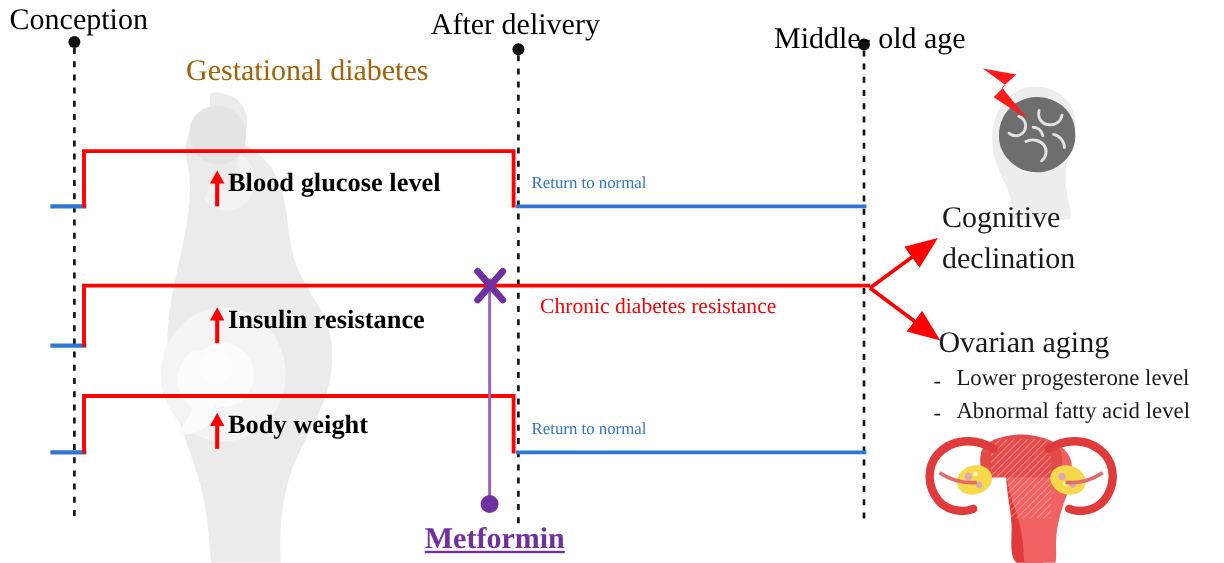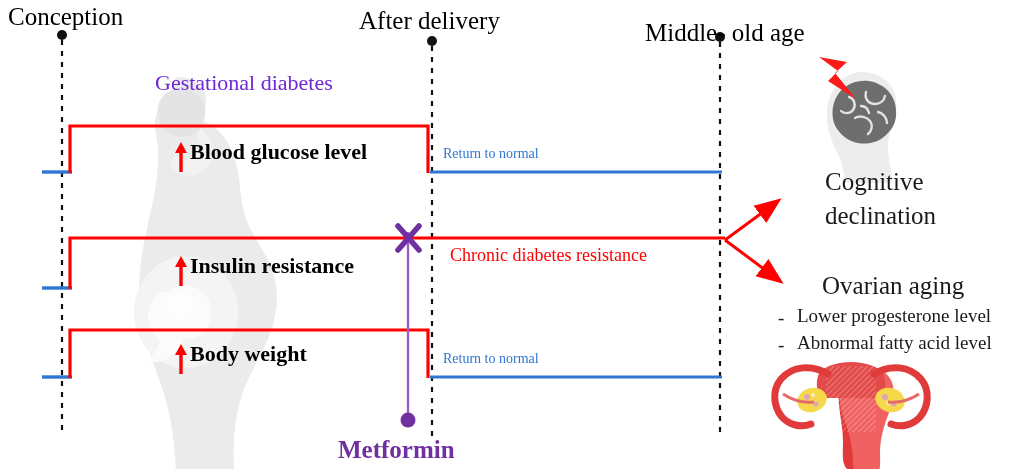--- a/index.html
+++ b/index.html
@@ -3,25 +3,25 @@
 <meta charset="utf-8">
 <style>
   html,body{margin:0;padding:0;background:#fff;}
   body{width:1020px;height:469px;overflow:hidden;
        font-family:"Liberation Serif","DejaVu Serif",serif;}
   #stage{position:relative;width:908px;height:469px;background:#fff;padding-left:19px;}
   #svgroot{position:absolute;left:0;top:0;width:1020px;height:469px;}
   .lbl{position:absolute;white-space:nowrap;line-height:1;}
 
   .tl-title{font-size:25px;color:#000;}
-  .gd-title{font-size:22px;color:#6d28d9;margin-top:25px;}
+  .gd-title{font-size:25px;color:#a16207;}
   .row-lbl{font-size:22px;font-weight:bold;color:#000;}
   .blue-lbl{font-size:14px;color:#2E75D4;}
   .red-lbl{font-size:18px;color:#FF0000;}
-  .outcome{font-size:25px;color:#1a1a1a;margin-left:40px;}
+  .outcome{font-size:25px;color:#1a1a1a;}
   .bullet{font-size:19px;color:#1a1a1a;}
   .metformin{font-size:25px;font-weight:bold;color:#7030A0;}
 </style>
 </head>
 <body>
 
 <div id="stage">
 
   <svg id="svgroot" viewBox="0 0 1020 469">
     <defs>
@@ -163,21 +163,21 @@
   <div class="lbl gd-title" style="left:155px;top:47px;">Gestational diabetes</div>
 
   <div class="lbl row-lbl" style="left:190px;top:141px;">Blood glucose level</div>
   <div class="lbl row-lbl" style="left:190px;top:255px;">Insulin resistance</div>
   <div class="lbl row-lbl" style="left:190px;top:343px;text-align:right;">Body weight</div>
 
   <div class="lbl blue-lbl" style="left:443px;top:147px;">Return to normal</div>
   <div class="lbl red-lbl" style="left:450px;top:246px;">Chronic diabetes resistance</div>
   <div class="lbl blue-lbl" style="left:443px;top:352px;">Return to normal</div>
 
-  <div class="lbl metformin" style="left:338px;top:437px;">Metformin</div>
+  <div class="lbl metformin" style="left:354px;top:437px;text-decoration:underline;">Metformin</div>
 
   <div class="lbl outcome" style="left:785px;top:169px;">Cognitive</div>
   <div class="lbl outcome" style="left:785px;top:203px;">declination</div>
 
   <div class="lbl outcome" style="left:782px;top:273px;">Ovarian aging</div>
 
   <div class="lbl bullet" style="left:778px;top:308px;">-</div>
   <div class="lbl bullet" style="left:797px;top:306px;text-align:right;">Lower progesterone level</div>
 
   <div class="lbl bullet" style="left:778px;top:335px;">-</div>

